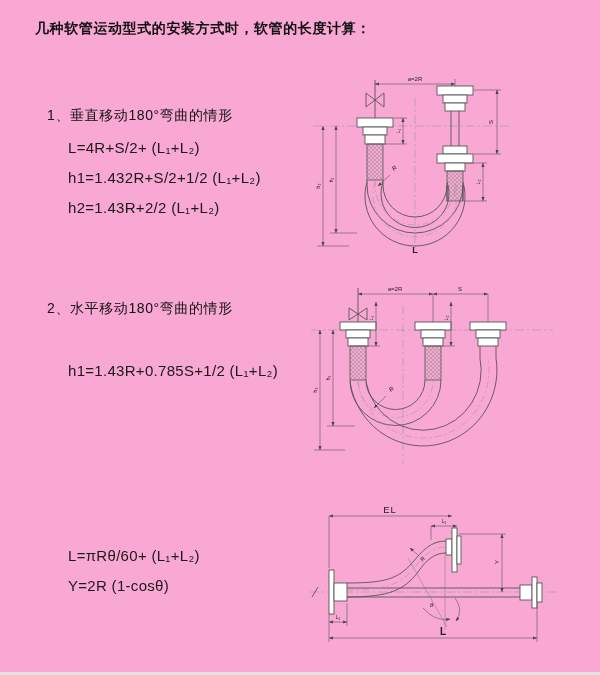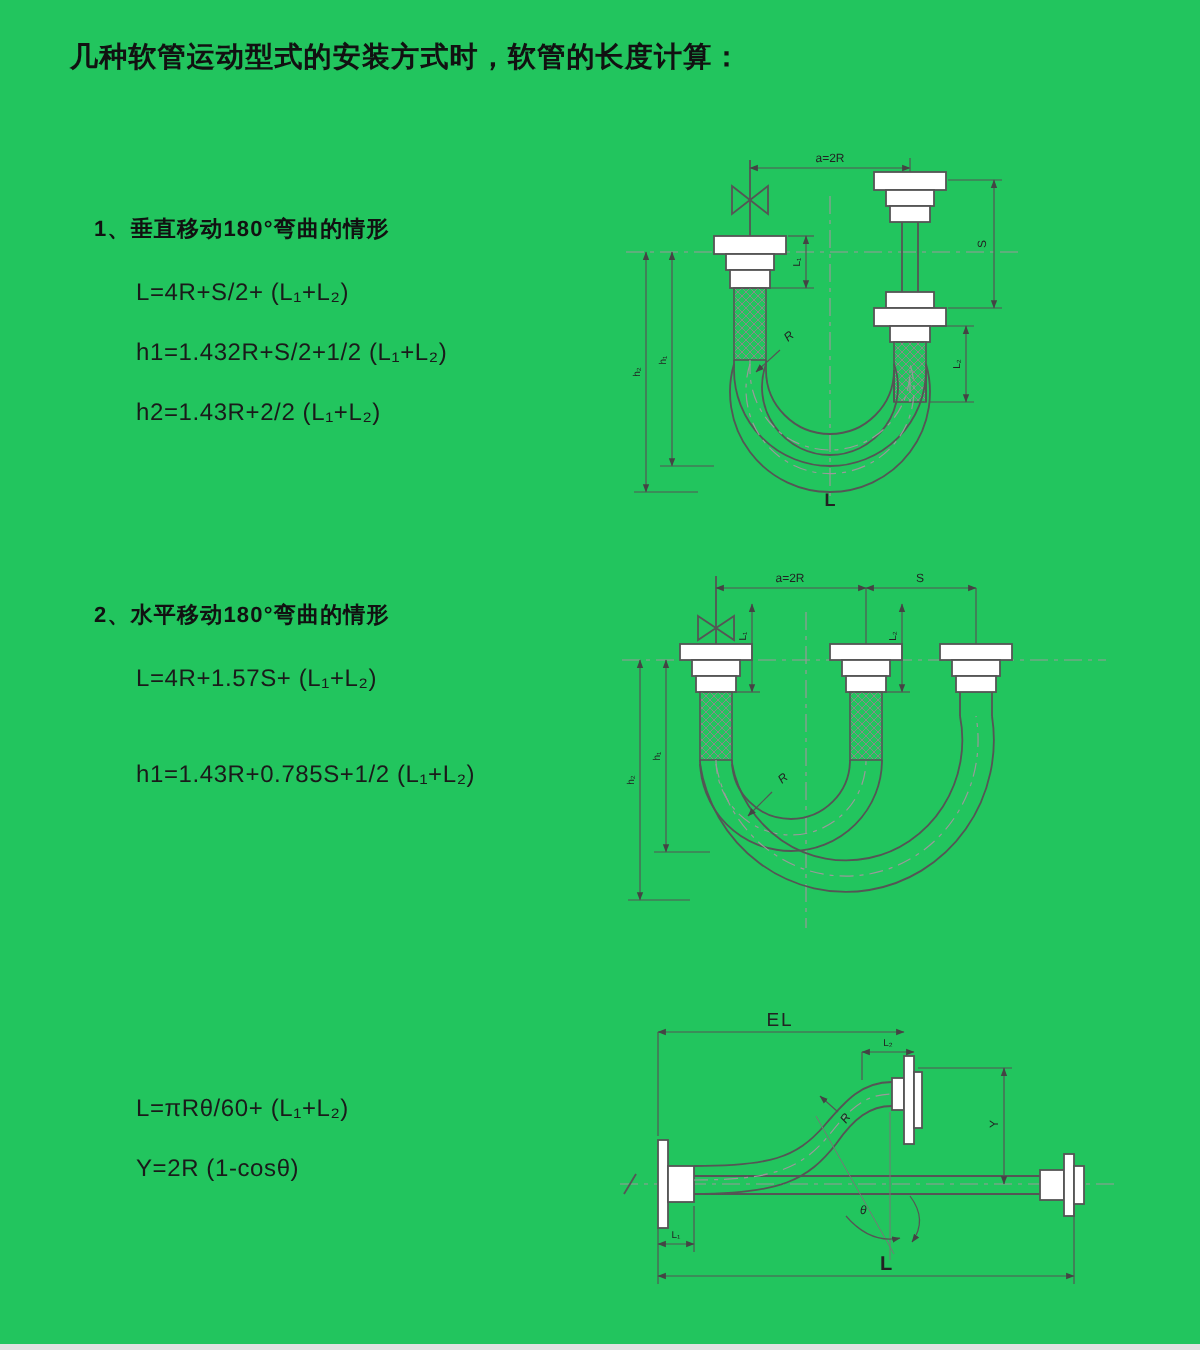--- a/index.html
+++ b/index.html
@@ -1,35 +1,35 @@
 <!DOCTYPE html>
 <html><head>
 <meta charset="utf-8">
 <style>
   html,body{margin:0;padding:0;background:#e8e8e8;}
   #page{
     position:relative;
     width:600px;height:675px;
-    background:#22c55e;
+    background:#f9a8d4;
     font-family:"Liberation Sans","DejaVu Sans",sans-serif;
     color:#111;
     overflow:hidden;
     box-shadow:0 0 4px rgba(0,0,0,.2);
   }
   .t-title{
     position:absolute;left:35px;top:20px;
     font-size:14px;font-weight:bold;letter-spacing:.6px;white-space:nowrap;
   }
   .heading{
     position:absolute;left:47px;
-    font-size:11px;font-weight:bold;letter-spacing:.6px;white-space:nowrap;
+    font-size:14px;font-weight:normal;letter-spacing:.6px;white-space:nowrap;
   }
   .formula{
     position:absolute;left:68px;
-    font-size:12px;font-weight:500;letter-spacing:.3px;white-space:nowrap;
+    font-size:15px;font-weight:500;letter-spacing:.3px;white-space:nowrap;
     color:#1a1a1a;
   }
   .diagram{position:absolute;}
   svg{display:block;}
   svg text{font-family:"Liberation Sans","DejaVu Sans",sans-serif;fill:#222;}
   .draw{stroke:#555;stroke-width:.9;fill:none;}
   .part{stroke:#555;stroke-width:.9;fill:#ffffff;}
   .braidpart{stroke:#555;stroke-width:.8;}
   .cl{stroke:#999;stroke-width:.6;fill:none;stroke-dasharray:9 3 2 3;}
   .hcl{stroke:#9a9a9a;stroke-width:.6;fill:none;stroke-dasharray:7 3 2 3;}
@@ -46,22 +46,21 @@
 <div id="page">
 
   <div class="t-title">几种软管运动型式的安装方式时，软管的长度计算：</div>
 
   <div class="heading" style="top:107px">1、垂直移动180°弯曲的情形</div>
   <div class="formula" style="top:139px">L=4R+S/2+ (L₁+L₂)</div>
   <div class="formula" style="top:169px">h1=1.432R+S/2+1/2 (L₁+L₂)</div>
   <div class="formula" style="top:199px">h2=1.43R+2/2 (L₁+L₂)</div>
 
   <div class="heading" style="top:300px">2、水平移动180°弯曲的情形</div>
-  <div class="formula" style="top:332px">L=4R+1.57S+ (L₁+L₂)</div>
-  <div class="formula" style="top:380px">h1=1.43R+0.785S+1/2 (L₁+L₂)</div>
+  <div class="formula" style="top:362px">h1=1.43R+0.785S+1/2 (L₁+L₂)</div>
 
   <div class="formula" style="top:547px">L=πRθ/60+ (L₁+L₂)</div>
   <div class="formula" style="top:577px">Y=2R (1-cosθ)</div>
 
   <div class="diagram" style="left:305px;top:70px">
     <svg width="260" height="190" viewBox="0 0 260 190">
       <defs>
         <pattern id="braid1" width="4" height="4" patternUnits="userSpaceOnUse">
           <path d="M0,4 L4,0 M0,0 L4,4" stroke="#8a8a8a" stroke-width="0.5"></path>
         </pattern>

